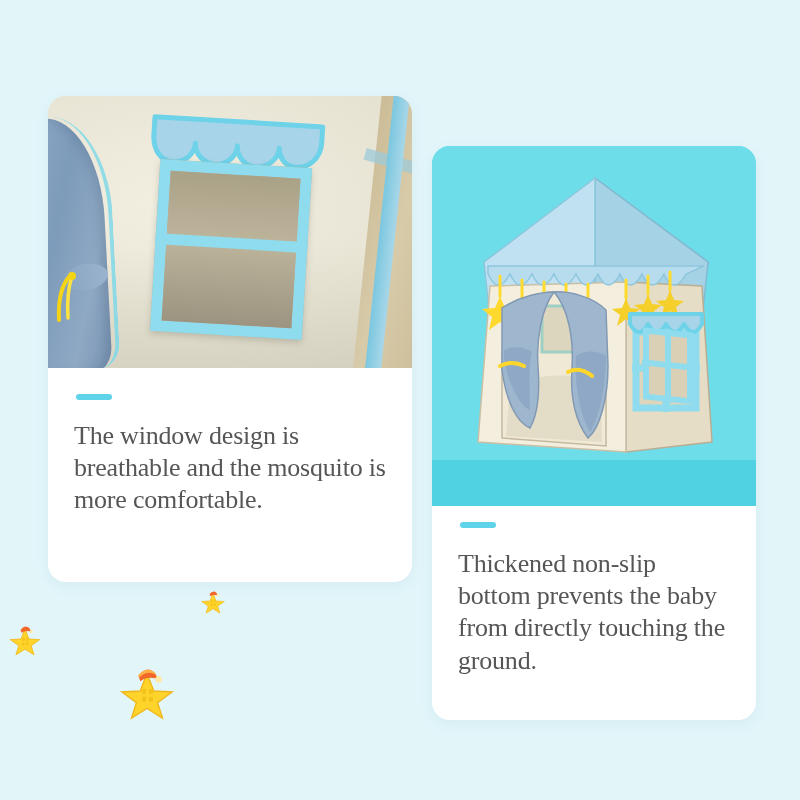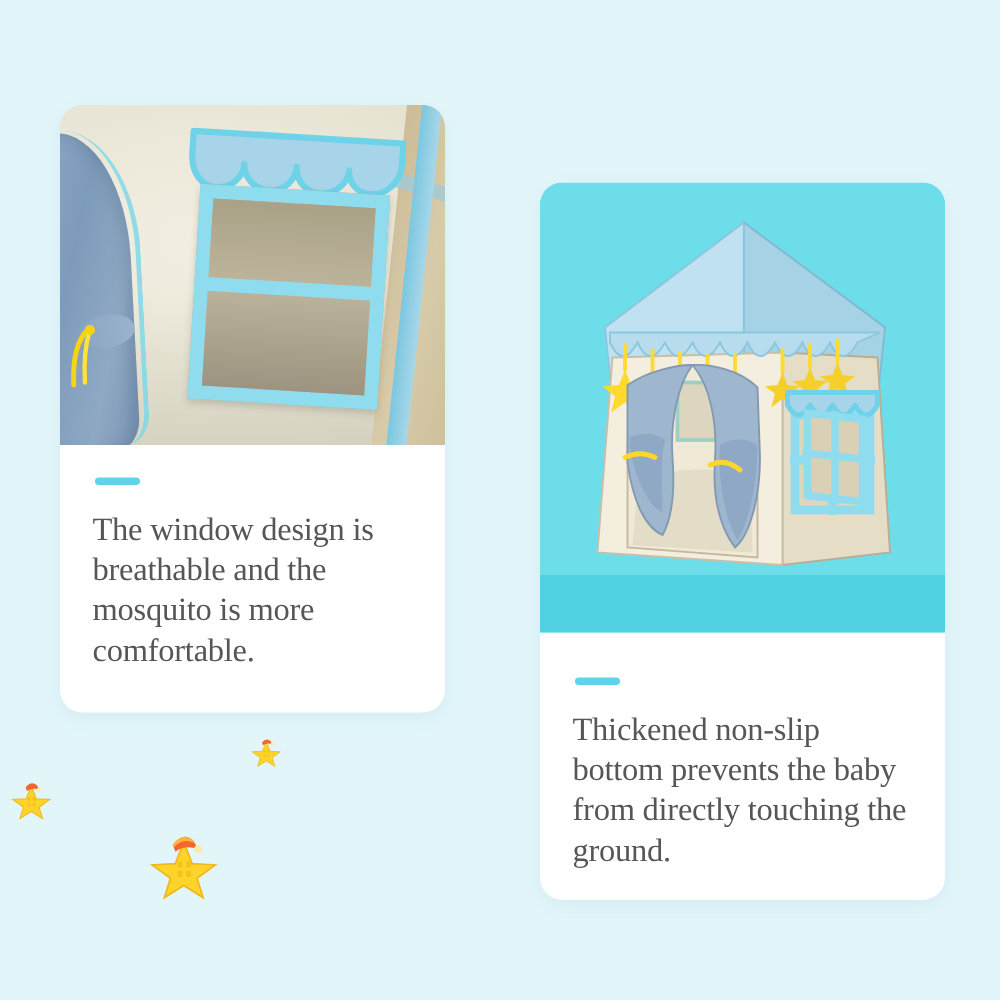--- a/index.html
+++ b/index.html
@@ -12,40 +12,40 @@
   .stage{position:absolute;inset:0;}
 
   
   .card{
     position:absolute;
     background:#ffffff;
     border-radius:18px;
     overflow:hidden;
     box-shadow:0 4px 14px rgba(70,120,140,.08);
   }
-  #card-left{left:48px;top:84px;width:308px;height:486px;}
+  #card-left{left:48px;top:96px;width:364px;height:486px;}
   #card-right{left:432px;top:146px;width:324px;height:574px;}
 
   .photo{position:relative;width:100%;overflow:hidden;}
   #photo-left{height:272px;background:#e9e6d8;}
   #photo-right{height:360px;background:#6dddea;}
 
   .caption{padding:26px 26px 0 26px;}
   .accent-dash{
     width:36px;height:6px;border-radius:3px;background:#5fd4e8;
     margin:0 0 20px 2px;
   }
   .caption-text{
     color:#565656;
     font-size:26px;
     line-height:1.24;
     letter-spacing:-.2px;
     margin:0;
   }
-  #card-right .caption{padding-top:36px;}
+  #card-right .caption{padding-top:16px;}
 
   
   .wall-left{
     position:absolute;inset:0;
     background:
       radial-gradient(120% 90% at 35% 40%, #f2efe2 0%, #e8e4d4 55%, #dedacb 100%);
   }
   
   .wall-left:after{
     content:"";position:absolute;left:0;right:0;bottom:0;height:45%;

